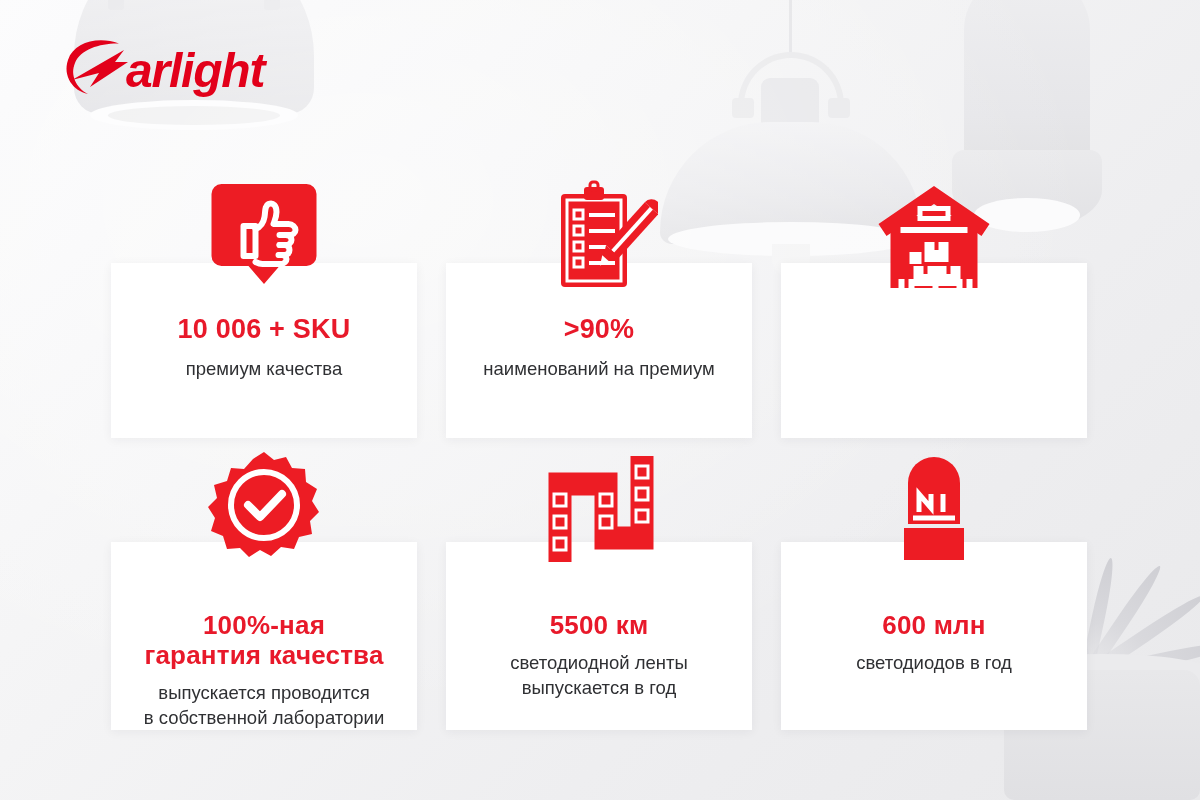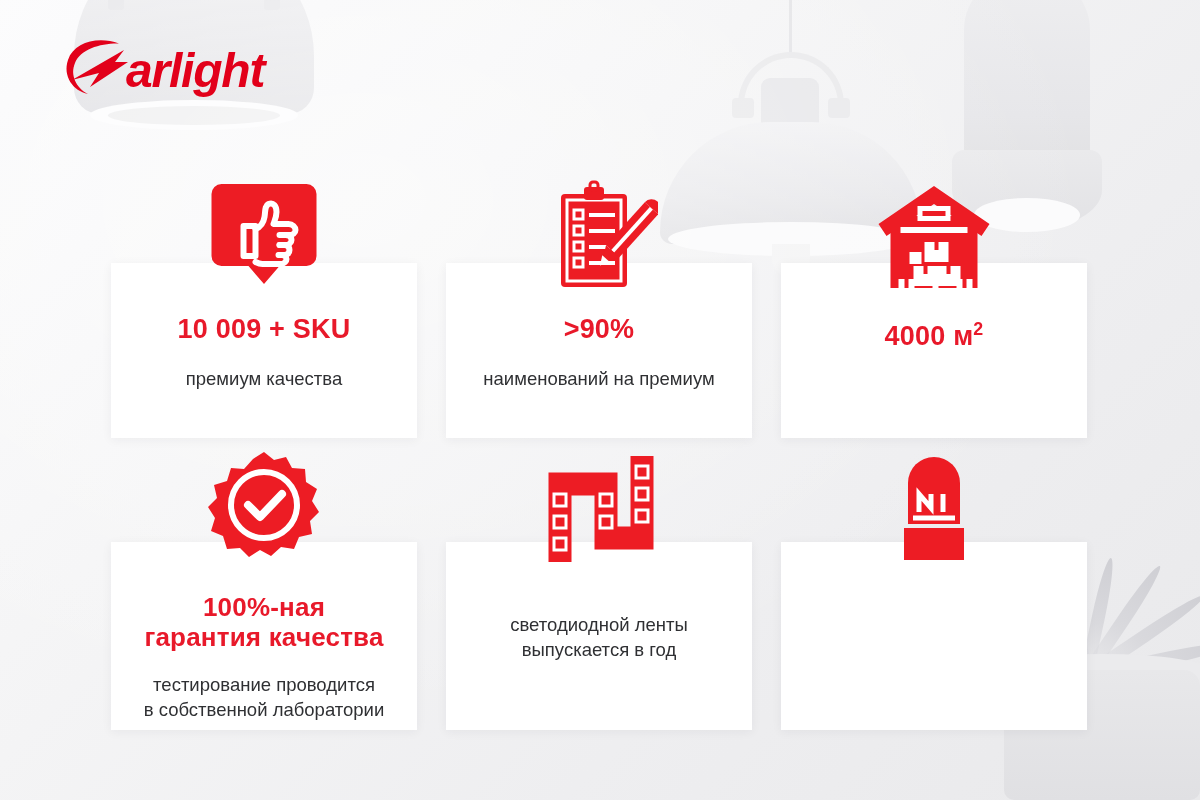--- a/index.html
+++ b/index.html
@@ -248,35 +248,35 @@
 
   .card-body {
     position: absolute;
     left: 0;
     right: 0;
     text-align: center;
     padding: 0 10px;
     box-sizing: border-box;
   }
   .row-1 .card-body { top: 50px; }
-  .row-2 .card-body { top: 50px; }
+  .row-2 .card-body { top: 68px; }
 
   .stat-value {
     color: #e8192a;
     font-weight: bold;
     font-size: 27px;
     line-height: 33px;
     letter-spacing: 0.2px;
     white-space: pre-line;
   }
   .stat-label {
     color: #2f3033;
     font-size: 18.5px;
     line-height: 25px;
-    margin-top: 20px;
+    margin-top: 10px;
     white-space: pre-line;
   }
   .card.tall .stat-value { font-size: 26px; line-height: 30px; }
   .card.tall .stat-label { }
 
   .sup { font-size: 0.66em; vertical-align: super; }
 </style>
 </head>
 <body>
 
@@ -347,21 +347,21 @@
             <g fill="none" stroke="#ffffff" stroke-width="6" stroke-linejoin="round" stroke-linecap="round">
               <path d="M36 46h12v30H36z"></path>
               <path d="M48 49c5-2 8-6 9-12 1-6 0-11 4-13 5-2 8 2 8 8 0 5-2 9-3 12h15c4 0 7 3 7 6s-3 5-6 5h-3"></path>
               <path d="M72 55h6c3 0 6 2 6 5s-3 5-6 5h-6"></path>
               <path d="M72 65h5c3 0 5 2 5 5s-2 5-5 5h-5"></path>
               <path d="M71 75h3c3 0 5 2 5 4s-2 5-6 5H55c-3 0-5-1-7-2"></path>
             </g>
           </svg>
         </div>
         <div class="card-body">
-          <div class="stat-value">10 009 + SKU</div>
+          <div class="stat-value">10 006 + SKU</div>
           <div class="stat-label">премиум качества</div>
         </div>
       </div>
 
       <div class="card">
         <div class="icon-wrap">
           <svg width="118" height="114" viewBox="0 0 118 114" xmlns="http://www.w3.org/2000/svg">
 
             <rect x="21" y="14" width="66" height="93" rx="4" fill="#ED1C24"></rect>
             <rect x="27" y="20" width="54" height="81" fill="none" stroke="#ffffff" stroke-width="3"></rect>
@@ -423,39 +423,38 @@
             <g fill="#ffffff">
               <rect x="22" y="99" width="6" height="9"></rect>
               <rect x="32" y="99" width="6" height="9"></rect>
               <rect x="56" y="99" width="6" height="9"></rect>
               <rect x="80" y="99" width="6" height="9"></rect>
               <rect x="90" y="99" width="6" height="9"></rect>
             </g>
           </svg>
         </div>
         <div class="card-body">
-          <div class="stat-value"><span>4000 м</span><span class="sup">2</span></div>
         </div>
       </div>
     </div>
 
     <div class="row row-2">
 
       <div class="card tall">
         <div class="icon-wrap">
           <svg width="118" height="118" viewBox="0 0 118 118" xmlns="http://www.w3.org/2000/svg">
             <path id="rosette" fill="#ED1C24" d="M59 2 69 10 81 7 87 18 100 19 101 32 112 39 107 51 114 62 105 71 107 84 94 87 89 99 76 97 66 106 55 100 44 107 35 98 22 99 18 86 6 81 10 68 3 57 12 48 9 35 22 31 26 18 39 19 48 9z"></path>
             <circle cx="59" cy="55" r="33" fill="none" stroke="#ffffff" stroke-width="6"></circle>
             <path d="M43 55 55 67 77 44" fill="none" stroke="#ffffff" stroke-width="8" stroke-linecap="round" stroke-linejoin="round"></path>
           </svg>
         </div>
         <div class="card-body">
           <div class="stat-value">100%-ная
 гарантия качества</div>
-          <div class="stat-label">тестирование проводится
+          <div class="stat-label">выпускается проводится
 в собственной лаборатории</div>
         </div>
       </div>
 
       <div class="card tall">
         <div class="icon-wrap">
           <svg width="122" height="118" viewBox="0 0 122 118" xmlns="http://www.w3.org/2000/svg">
 
             <path d="M22 112 V34 H68 V88 H104 V6" fill="none" stroke="#ED1C24" stroke-width="23" stroke-linejoin="miter"></path>
 
@@ -465,20 +464,21 @@
               <rect x="16" y="88" width="12" height="12"></rect>
               <rect x="62" y="44" width="12" height="12"></rect>
               <rect x="62" y="66" width="12" height="12"></rect>
               <rect x="98" y="16" width="12" height="12"></rect>
               <rect x="98" y="38" width="12" height="12"></rect>
               <rect x="98" y="60" width="12" height="12"></rect>
             </g>
           </svg>
         </div>
         <div class="card-body">
+          <div class="stat-value">5500 км</div>
           <div class="stat-label">светодиодной ленты
 выпускается в год</div>
         </div>
       </div>
 
       <div class="card tall">
         <div class="icon-wrap">
           <svg width="102" height="118" viewBox="0 0 102 118" xmlns="http://www.w3.org/2000/svg">
 
             <path d="M25 62V33a26 26 0 0 1 52 0v29z" fill="#ED1C24"></path>
@@ -487,17 +487,19 @@
             <g fill="none" stroke="#ffffff" stroke-width="5">
               <path d="M36 62V44l12 14V44"></path>
               <path d="M60 62V44"></path>
               <path d="M30 68h42"></path>
             </g>
 
             <rect x="21" y="78" width="60" height="32" fill="#ED1C24"></rect>
           </svg>
         </div>
         <div class="card-body">
+          <div class="stat-value">600 млн</div>
+          <div class="stat-label">светодиодов в год</div>
         </div>
       </div>
     </div>
   </div>
 </div>
 
 </body></html>

